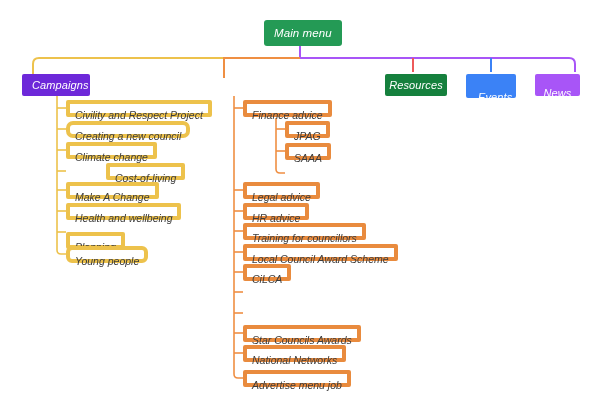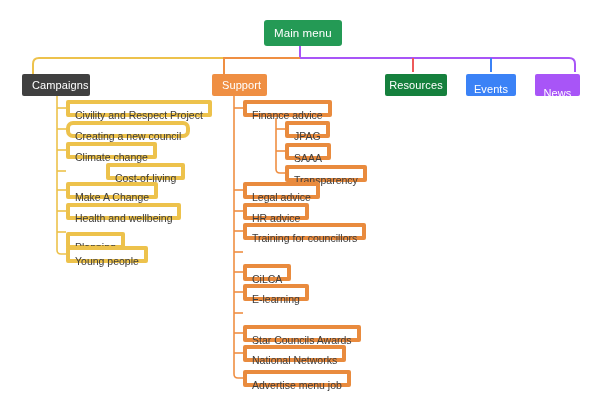--- a/index.html
+++ b/index.html
@@ -5,21 +5,21 @@
   html,body{margin:0;padding:0;}
   body{
     width:600px;height:400px;
     background:#ffffff;
     font-family:"Liberation Sans","DejaVu Sans",sans-serif;
     overflow:hidden;
     position:relative;
   }
   #sitemap{position:absolute;left:0;top:0;width:600px;height:400px;}
 
-  .node{position:absolute;box-sizing:border-box;}
+  .node{position:absolute;box-sizing:border-box;font-style:italic;}
 
   
   .cat{
     height:22px;
     border-radius:2px;
     color:#ffffff;
     font-size:11px;
     line-height:22px;
     padding:0 10px;
     white-space:nowrap;
@@ -88,33 +88,30 @@
 
     <path d="M276,118 L276,169 Q276,173 280,173 L285,173" stroke="#ef8f43" stroke-width="1.6" fill="none"></path>
     <path d="M276,129 L285,129" stroke="#ef8f43" stroke-width="1.6" fill="none"></path>
     <path d="M276,151 L285,151" stroke="#ef8f43" stroke-width="1.6" fill="none"></path>
   </svg>
 
   <div class="node cat root" style="left:264px;top:20px;background:#249a55;">
     <span>Main menu</span>
   </div>
 
-  <div class="node cat" style="left:22px;top:74px;background:#404040;width:68px;">
+  <div class="node cat" style="left:22px;top:74px;background:#6d28d9;width:68px;">
     <span>Campaigns</span>
   </div>
 
-  <div class="node cat" style="left:212px;top:74px;background:#ef8f43;width:55px;">
-    <span>Support</span>
-  </div>
 
   <div class="node cat" style="left:385px;top:74px;background:#15803d;width:62px;text-align:center;padding:0;">
     <span>Resources</span>
   </div>
 
-  <div class="node cat" style="left:466px;top:74px;background:#3b82f6;width:50px;text-align:center;padding:4px;">
+  <div class="node cat" style="left:466px;top:74px;background:#3b82f6;width:50px;text-align:center;padding:12px;">
     <span>Events</span>
   </div>
 
   <div class="node cat" style="left:535px;top:74px;background:#a855f7;width:45px;text-align:center;padding:8px;">
     <span>News</span>
   </div>
 
   <div class="node leaf y" style="left:66px;top:100px;">
     <span>Civility and Respect Project</span>
   </div>
@@ -129,52 +126,49 @@
   </div>
   <div class="node leaf y" style="left:66px;top:182px;">
     <span>Make A Change</span>
   </div>
   <div class="node leaf y" style="left:66px;top:203px;">
     <span>Health and wellbeing</span>
   </div>
   <div class="node leaf y" style="left:66px;top:224px;margin-top:8px;">
     <span>Planning</span>
   </div>
-  <div class="node leaf y" style="left:66px;top:246px;">
+  <div class="node leaf y" style="left:66px;top:246px;border-radius:6px;">
     <span>Young people</span>
   </div>
 
   <div class="node leaf o" style="left:243px;top:100px;">
     <span>Finance advice</span>
   </div>
 
   <div class="node leaf o" style="left:285px;top:121px;">
     <span>JPAG</span>
   </div>
   <div class="node leaf o" style="left:285px;top:143px;">
     <span>SAAA</span>
   </div>
-  <div class="node leaf o" style="left:285px;top:165px;">
-    <span>Transparency</span>
-  </div>
 
   <div class="node leaf o" style="left:243px;top:182px;">
     <span>Legal advice</span>
   </div>
   <div class="node leaf o" style="left:243px;top:203px;">
     <span>HR advice</span>
   </div>
   <div class="node leaf o" style="left:243px;top:223px;">
     <span>Training for councillors</span>
   </div>
+  <div class="node leaf o" style="left:243px;top:244px;">
+    <span>Local Council Award Scheme</span>
+  </div>
   <div class="node leaf o" style="left:243px;top:264px;">
     <span>CiLCA</span>
-  </div>
-  <div class="node leaf o" style="left:243px;top:284px;">
-    <span>E-learning</span>
   </div>
   <div class="node leaf o" style="left:243px;top:325px;">
     <span>Star Councils Awards</span>
   </div>
   <div class="node leaf o" style="left:243px;top:345px;">
     <span>National Networks</span>
   </div>
   <div class="node leaf o" style="left:243px;top:370px;">
     <span>Advertise menu job</span>
   </div>

